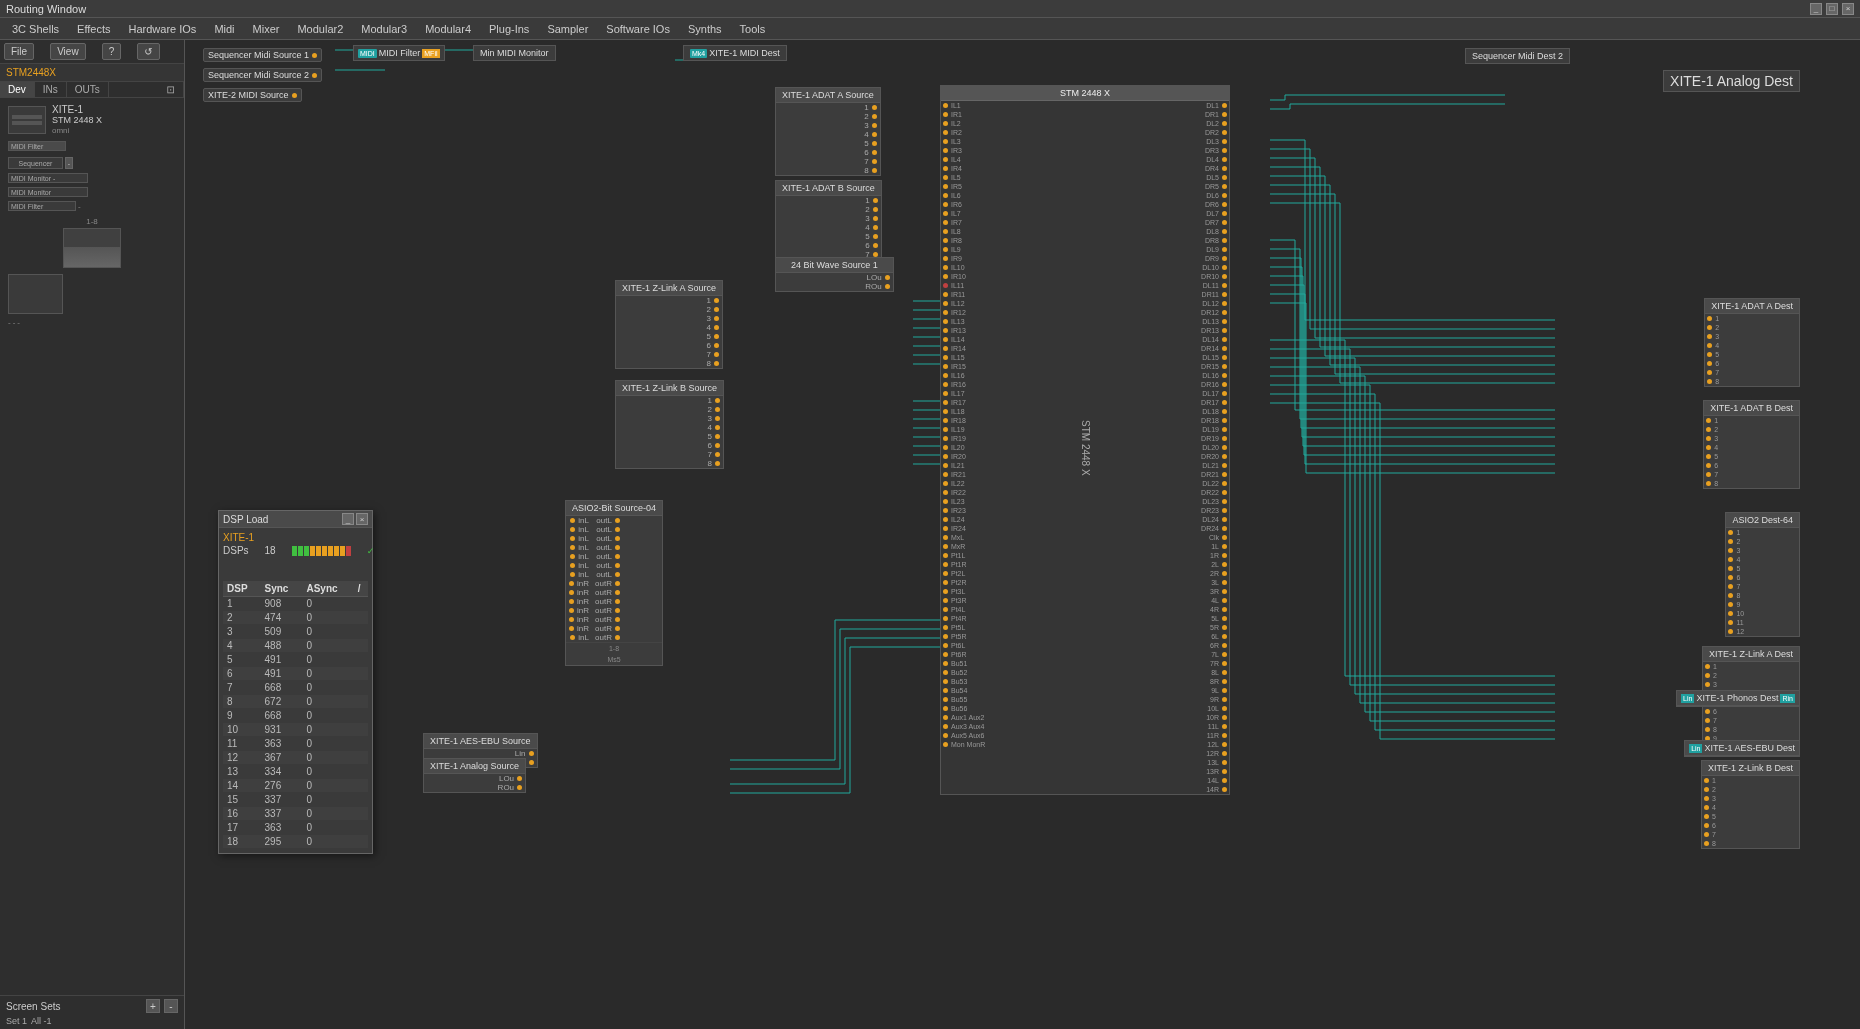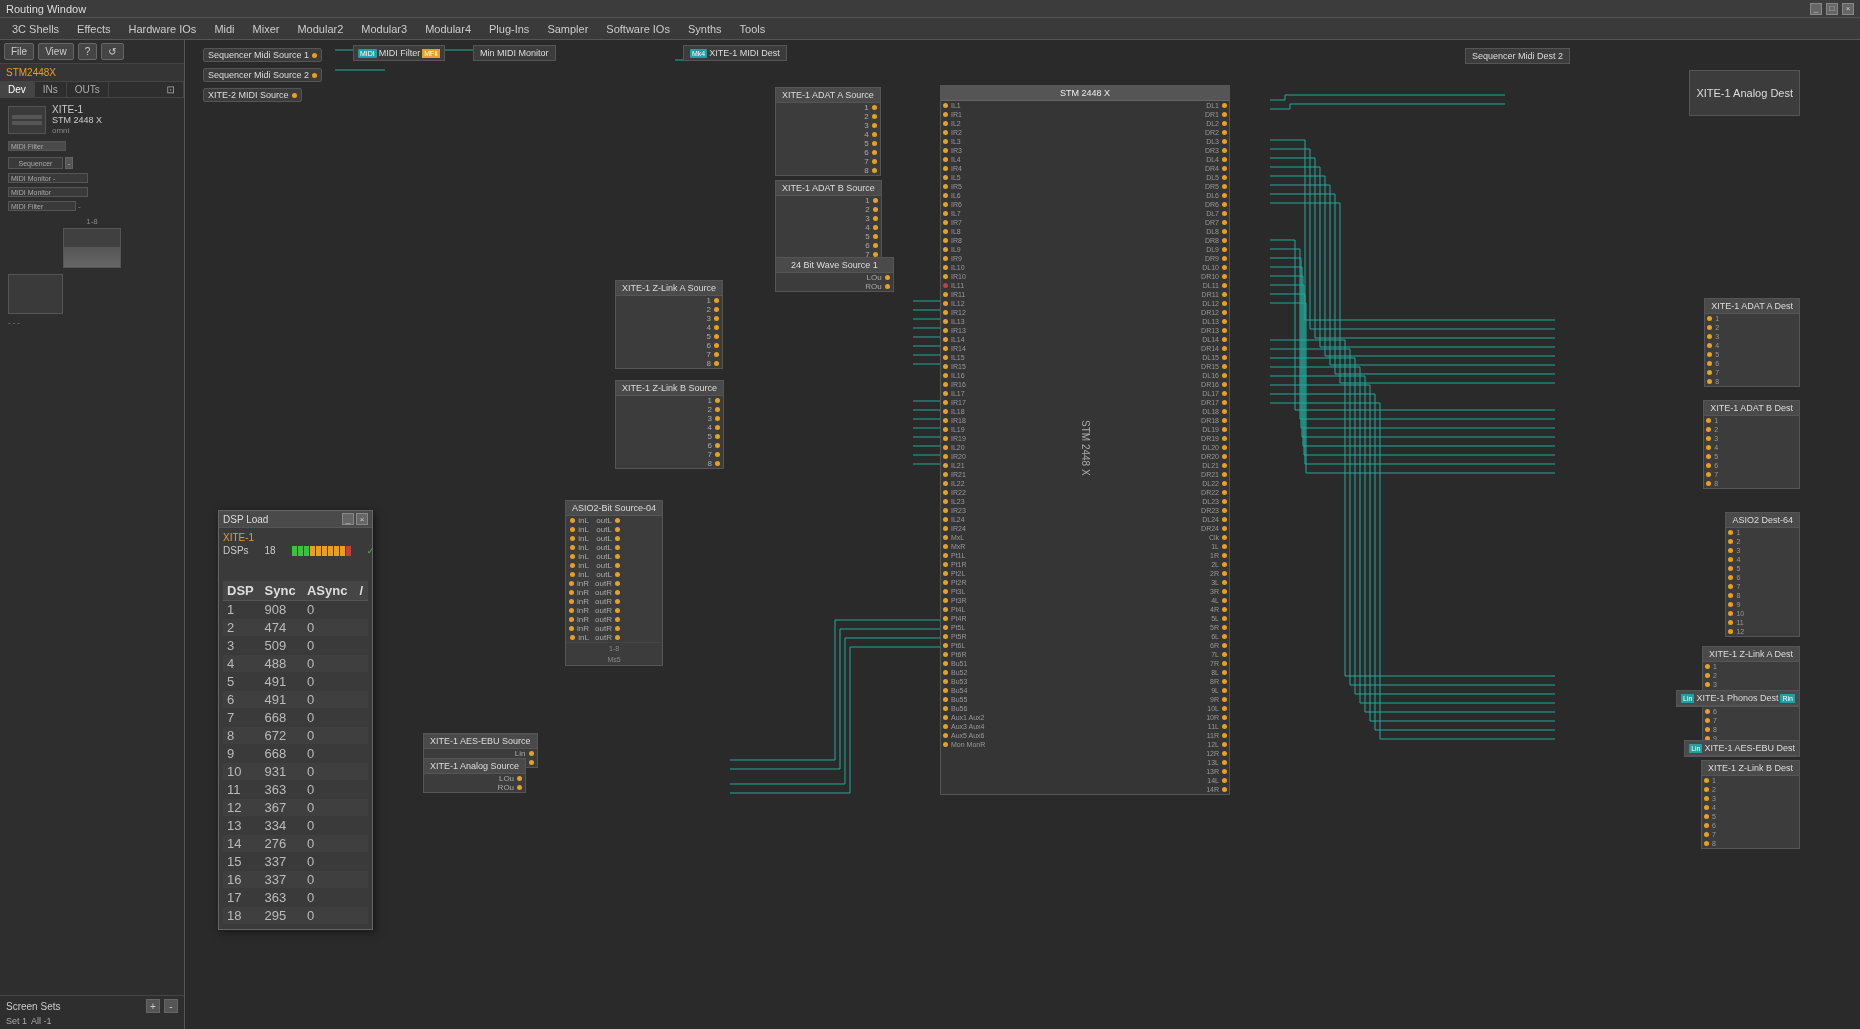--- a/index.html
+++ b/index.html
@@ -94,21 +94,21 @@
       background: #2e2e2e;
       border-right: 1px solid #555;
       display: flex;
       flex-direction: column;
     }
 
     #panel-toolbar {
       display: flex;
       align-items: center;
       padding: 3px 4px;
-      gap: 4px;
+      gap: 16px;
       border-bottom: 1px solid #444;
     }
     .panel-btn {
       padding: 2px 6px;
       background: #454545;
       border: 1px solid #666;
       color: #ccc;
       font-size: 10px;
       cursor: pointer;
       border-radius: 2px;
@@ -252,21 +252,21 @@
     .dsp-meter-seg {
       width: 5px; height: 10px;
       background: #e8a020;
     }
     .dsp-meter-seg.green { background: #40c040; }
     .dsp-meter-seg.red { background: #c04040; }
 
     .dsp-table {
       width: 100%;
       border-collapse: collapse;
-      font-size: 13px;
+      font-size: 10px;
       color: #bbb;
       margin-top: 25px;
     }
     .dsp-table th {
       background: #454545;
       padding: 2px 4px;
       text-align: left;
       color: #ddd;
       border-bottom: 1px solid #555;
     }
@@ -562,21 +562,21 @@
 
   <div style="position:absolute; left:498px; top:5px; background:#3c3c3c; border:1px solid #555; padding:2px 6px; font-size:9px; color:#ddd; display:flex; align-items:center; gap:2px;">
     <span class="cyan-tag">Mk4</span>
     <span>XITE-1 MIDI Dest</span>
   </div>
 
   <div style="position:absolute; right:290px; top:8px; background:#3c3c3c; border:1px solid #555; padding:2px 6px; font-size:9px; color:#ddd;">
     <span>Sequencer Midi Dest 2</span>
   </div>
 
-  <div style="position:absolute; right:60px; top:30px; background:#3c3c3c; border:1px solid #555; padding:16px 6px; font-size:11px; color:#ddd;">
+  <div style="position:absolute; right:60px; top:30px; background:#3c3c3c; border:1px solid #555; padding:2px 6px; font-size:14px; color:#ddd;">
     <span>XITE-1 Analog Dest</span>
   </div>
 
   <div style="position:absolute; left:590px; top:47px; background:#3c3c3c; border:1px solid #555; font-size:9px; color:#ddd;">
     <div style="background:#4a4a4a; padding:2px 6px; border-bottom:1px solid #555; text-align:right;">XITE-1 ADAT A Source</div>
     <div style="display:flex; flex-direction:column;">
       <div class="port-row">
           <span>1</span>
           <span class="port-dot"></span>
         </div>

